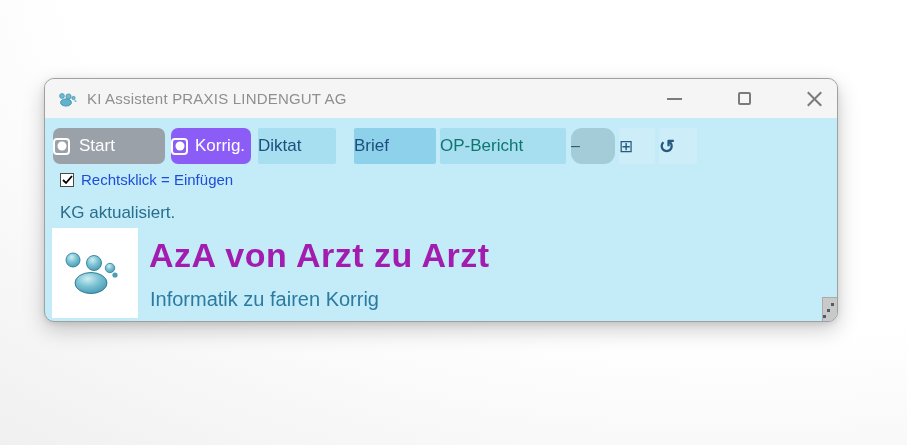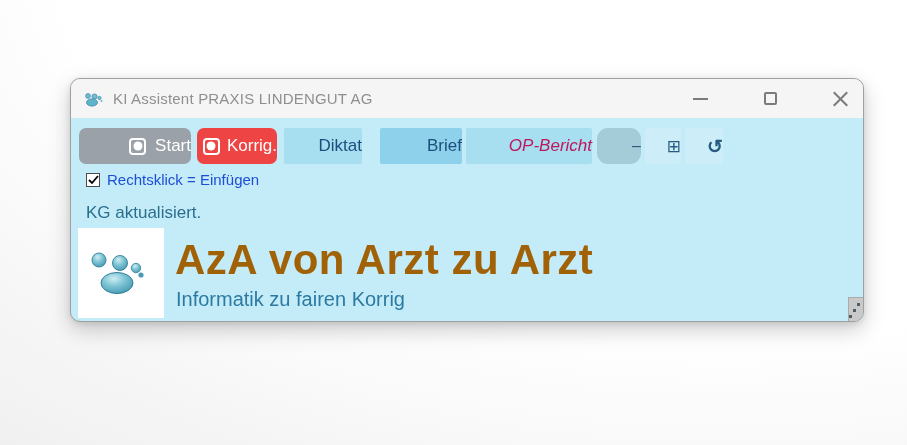--- a/index.html
+++ b/index.html
@@ -9,21 +9,21 @@
     overflow: hidden;
   }
   .stage {
     position: relative;
     width: 907px; height: 445px;
     background: radial-gradient(ellipse 1200px 700px at 80% -10%, #ffffff 55%, #ededed 100%);
   }
   
   .app-window {
     position: absolute;
-    left: 70px; top: 78px;
+    left: 44px; top: 78px;
     width: 794px; height: 244px;
     border: 1px solid #a0a0a0;
     border-radius: 10px;
     background: #c4ecf8;
     box-shadow: 0 8px 22px rgba(0,0,0,0.20), 0 2px 6px rgba(0,0,0,0.10);
     overflow: hidden;
   }
   .titlebar {
     position: relative;
     height: 39px;
@@ -58,30 +58,30 @@
     width: 19px; height: 2px; background: #7b7b7b;
   }
   .glyph-close::before { transform: rotate(45deg); }
   .glyph-close::after { transform: rotate(-45deg); }
 
   
   .content { position: relative; height: 205px; }
 
   .toolbar-btn {
     position: absolute; top: 10px; height: 36px;
-    display: flex; align-items: center; justify-content: flex-end;
+    display: flex; align-items: center; justify-content: flex-start;
     font-size: 17px;
     border: none; cursor: pointer;
     font-family: "Liberation Sans", sans-serif;
   }
   .btn-start   { left: 8px;   width: 112px; background: #9aa1a8; color: #ffffff; border-radius: 7px; gap: 9px; }
-  .btn-korrig  { left: 126px; width: 80px;  background: #ef4444; color: #ffffff; border-radius: 7px; gap: 7px; }
+  .btn-korrig  { left: 126px; width: 80px;  background: #8b5cf6; color: #ffffff; border-radius: 7px; gap: 7px; }
   .btn-diktat  { left: 213px; width: 78px;  background: #a7def0; color: #1d4f7e; border-radius: 2px; }
   .btn-brief   { left: 309px; width: 82px;  background: #8dd2ea; color: #1d4f7e; border-radius: 2px; }
-  .btn-op      { left: 395px; width: 126px; background: #a7def0; color: #be185d; border-radius: 2px; font-style: italic; }
+  .btn-op      { left: 395px; width: 126px; background: #a7def0; color: #0f766e; border-radius: 2px; }
   .btn-minus   { left: 526px; width: 44px;  background: #a3cbd8; color: #2b5878; border-radius: 11px; font-size: 16px; }
   .btn-grid    { left: 574px; width: 36px;  background: #cdeef8; color: #275a80; border-radius: 3px; font-size: 17px; }
   .btn-refresh { left: 614px; width: 38px;  background: #cdeef8; color: #275a80; border-radius: 3px; font-size: 19px; font-weight: bold; }
 
   .rec-icon {
     position: relative;
     width: 17px; height: 17px;
     border: 2px solid #ffffff; border-radius: 4px;
     flex: 0 0 auto;
   }
@@ -113,22 +113,22 @@
   }
 
   
   .logo-box {
     position: absolute; left: 7px; top: 110px;
     width: 86px; height: 90px;
     background: #ffffff;
   }
   .brand-heading {
     position: absolute; left: 104px; top: 118px;
-    font-size: 42px; font-weight: bold;
-    color: #a16207;
+    font-size: 34px; font-weight: bold;
+    color: #a21caf;
     white-space: nowrap;
     letter-spacing: 0.5px;
   }
   .brand-tagline {
     position: absolute; left: 105px; top: 170px;
     font-size: 20px;
     color: #2b7aa1;
     white-space: nowrap;
   }
 

